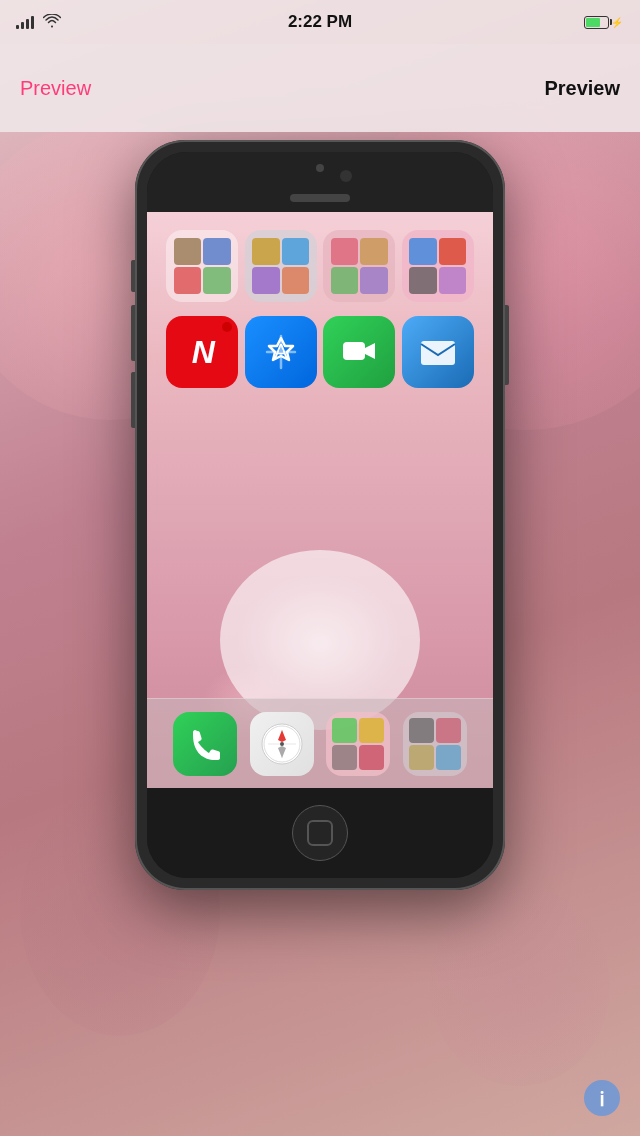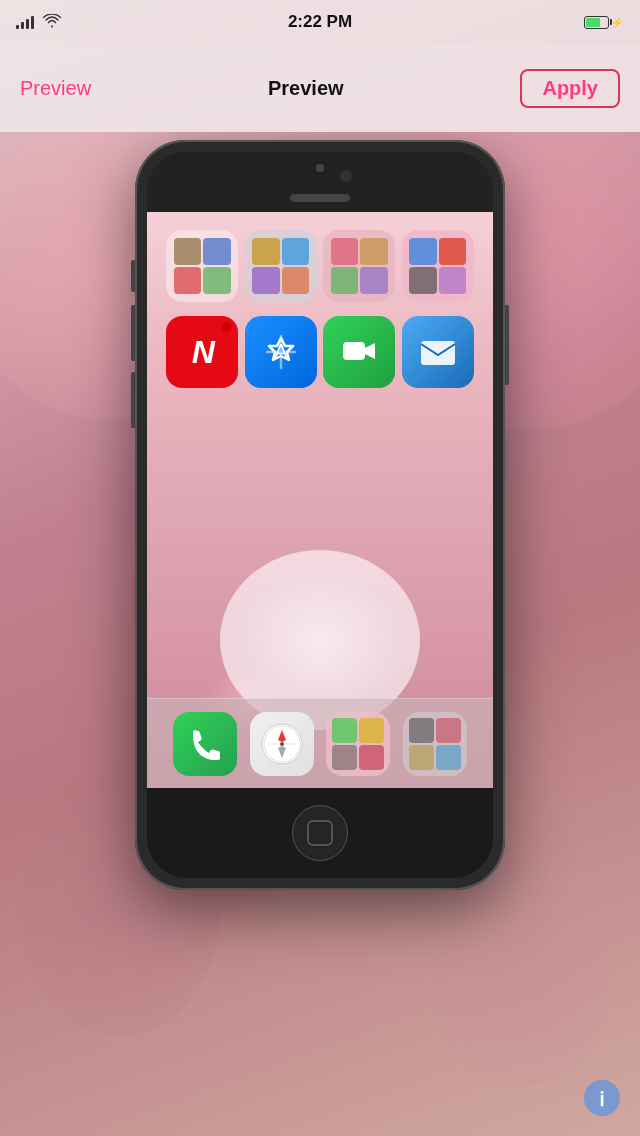--- a/index.html
+++ b/index.html
@@ -443,23 +443,20 @@
         <div class="battery-fill"></div>
       </div>
       <span class="bolt">⚡</span>
     </div>
   </div>
 </div>
 
 <div class="nav-bar">
   <span class="nav-cancel">Preview</span>
   <span class="nav-title">Preview</span>
-  <div class="nav-apply-wrapper">
-    <span class="nav-apply">Apply</span>
-  </div>
 </div>
 
 <div class="phone-container">
   <div class="phone">
 
     <div class="phone-side-btn-left"></div>
     <div class="phone-side-btn-left2"></div>
     <div class="phone-side-btn-left3"></div>
     <div class="phone-side-btn-right"></div>
 

